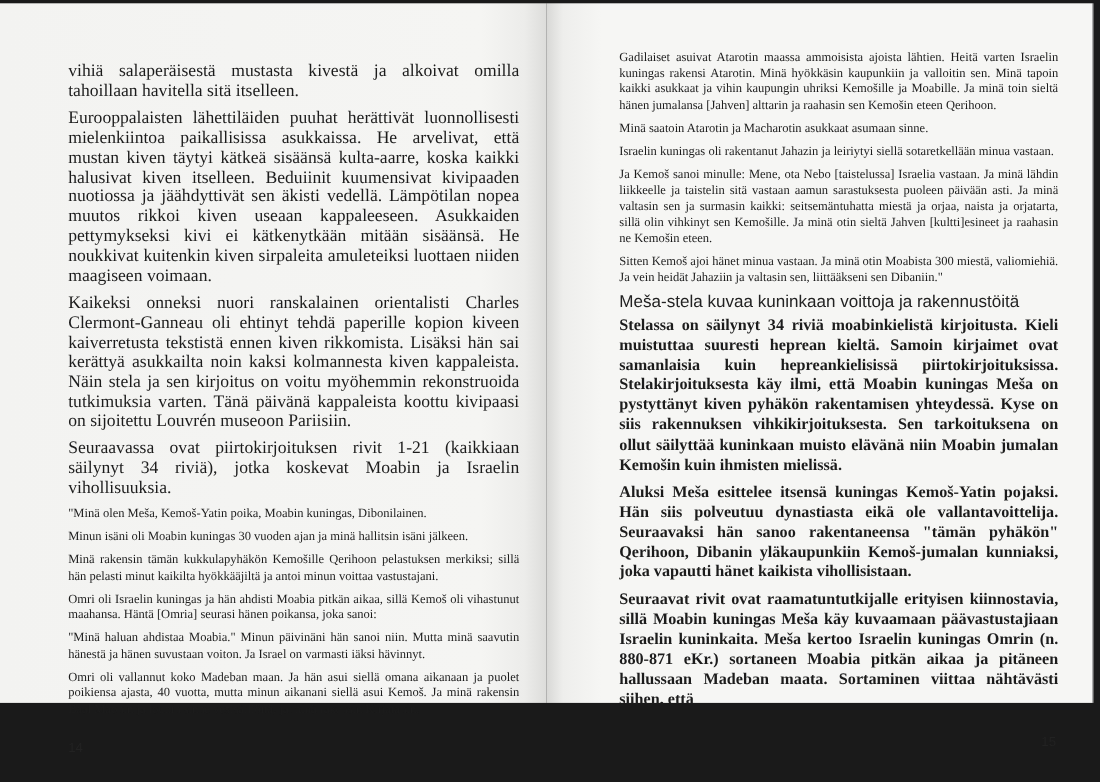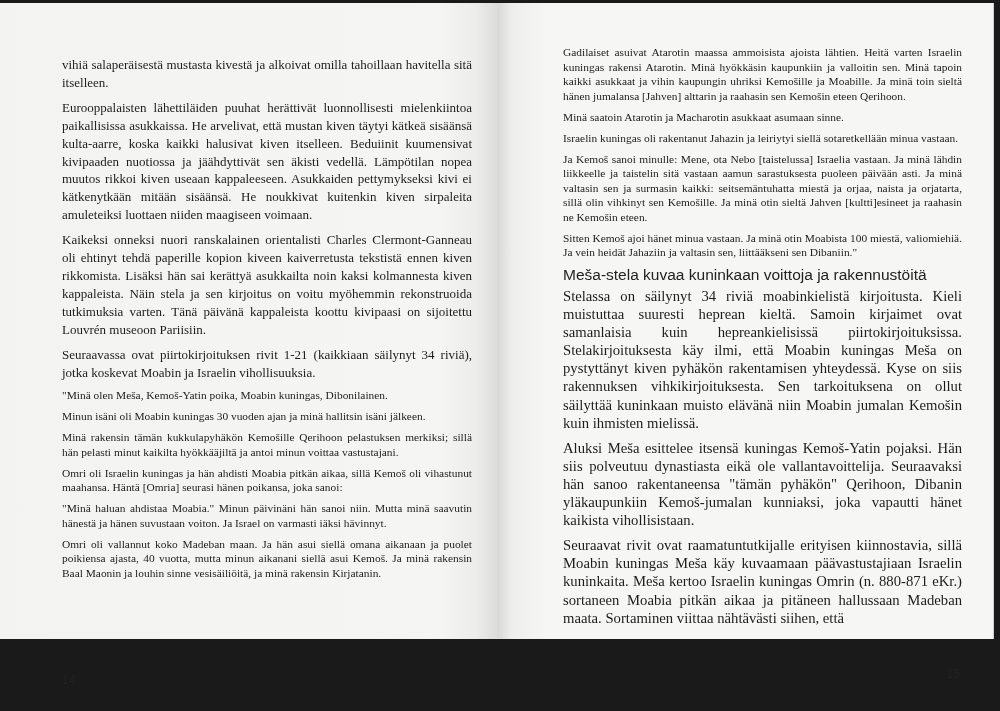--- a/index.html
+++ b/index.html
@@ -4,23 +4,23 @@
 <style>
   html, body { margin:0; padding:0; }
   body { width:1000px; height:711px; background:#1a1a1a; position:relative; overflow:hidden; font-family:"Liberation Serif", serif; color:#1c1c1c; }
   .page { position:absolute; top:3px; height:636px; background:#f4f4f2; box-sizing:border-box; }
   .page.left { left:0; width:497px; background:linear-gradient(to right,#f3f3f1 0%,#f5f5f3 88%,#ececea 96%,#dcdcda 100%); }
   .page.right { left:497px; width:497px; background:linear-gradient(to right,#d8d8d6 0%,#eeeeec 3%,#f6f6f4 10%,#f6f6f4 100%); border-right:1px solid #cfcfcf; }
   .col { position:absolute; }
   .left .col { left:62px; top:53px; width:410px; }
   .right .col { left:66px; top:42px; width:399px; }
   p { margin:0; text-align:justify; }
-  .big { font-size:13px; line-height:17.9px; margin-bottom:7px; }
+  .big { font-size:16px; line-height:17.9px; margin-bottom:7px; }
   .small { font-size:11.4px; line-height:14.5px; margin-bottom:6.5px; }
-  .right .big { font-size:14.7px; line-height:18.1px; }
+  .right .big { font-size:14.7px; line-height:18.1px;font-weight:bold; }
   h2 { font-family:"Liberation Sans", sans-serif; font-weight:normal; font-size:15.5px; margin:2px 0 3px 0; color:#222; }
   .pnum { position:absolute; font-family:"Liberation Sans", sans-serif; font-weight:normal; font-size:12px; color:#222; }
   .left .pnum { left:62px; top:670px; }
   .right .pnum { right:33px; top:664px; }
 </style>
 </head>
 <body>
 
 <div class="page left">
   <div class="col">
@@ -37,20 +37,20 @@
   </div>
   <div class="pnum">14</div>
 </div>
 
 <div class="page right">
   <div class="col">
     <p class="small">Gadilaiset asuivat Atarotin maassa ammoisista ajoista lähtien. Heitä varten Israelin kuningas rakensi Atarotin. Minä hyökkäsin kaupunkiin ja valloitin sen. Minä tapoin kaikki asukkaat ja vihin kaupungin uhriksi Kemošille ja Moabille. Ja minä toin sieltä hänen jumalansa [Jahven] alttarin ja raahasin sen Kemošin eteen Qerihoon.</p>
     <p class="small">Minä saatoin Atarotin ja Macharotin asukkaat asumaan sinne.</p>
     <p class="small">Israelin kuningas oli rakentanut Jahazin ja leiriytyi siellä sotaretkellään minua vastaan.</p>
     <p class="small">Ja Kemoš sanoi minulle: Mene, ota Nebo [taistelussa] Israelia vastaan. Ja minä lähdin liikkeelle ja taistelin sitä vastaan aamun sarastuksesta puoleen päivään asti. Ja minä valtasin sen ja surmasin kaikki: seitsemäntuhatta miestä ja orjaa, naista ja orjatarta, sillä olin vihkinyt sen Kemošille. Ja minä otin sieltä Jahven [kultti]esineet ja raahasin ne Kemošin eteen.</p>
-    <p class="small">Sitten Kemoš ajoi hänet minua vastaan. Ja minä otin Moabista 100 miestä, valiomiehiä. Ja vein heidät Jahaziin ja valtasin sen, liittääkseni sen Dibaniin."</p>
+    <p class="small">Sitten Kemoš ajoi hänet minua vastaan. Ja minä otin Moabista 300 miestä, valiomiehiä. Ja vein heidät Jahaziin ja valtasin sen, liittääkseni sen Dibaniin."</p>
     <h2>Meša-stela kuvaa kuninkaan voittoja ja rakennustöitä</h2>
     <p class="big">Stelassa on säilynyt 34 riviä moabinkielistä kirjoitusta. Kieli muistuttaa suuresti heprean kieltä. Samoin kirjaimet ovat samanlaisia kuin hepreankielisissä piirtokirjoituksissa. Stelakirjoituksesta käy ilmi, että Moabin kuningas Meša on pystyttänyt kiven pyhäkön rakentamisen yhteydessä. Kyse on siis rakennuksen vihkikirjoituksesta. Sen tarkoituksena on ollut säilyttää kuninkaan muisto elävänä niin Moabin jumalan Kemošin kuin ihmisten mielissä.</p>
     <p class="big">Aluksi Meša esittelee itsensä kuningas Kemoš-Yatin pojaksi. Hän siis polveutuu dynastiasta eikä ole vallantavoittelija. Seuraavaksi hän sanoo rakentaneensa "tämän pyhäkön" Qerihoon, Dibanin yläkaupunkiin Kemoš-jumalan kunniaksi, joka vapautti hänet kaikista vihollisistaan.</p>
     <p class="big">Seuraavat rivit ovat raamatuntutkijalle erityisen kiinnostavia, sillä Moabin kuningas Meša käy kuvaamaan päävastustajiaan Israelin kuninkaita. Meša kertoo Israelin kuningas Omrin (n. 880-871 eKr.) sortaneen Moabia pitkän aikaa ja pitäneen hallussaan Madeban maata. Sortaminen viittaa nähtävästi siihen, että</p>
   </div>
   <div class="pnum">15</div>
 </div>
 
 </body></html>

